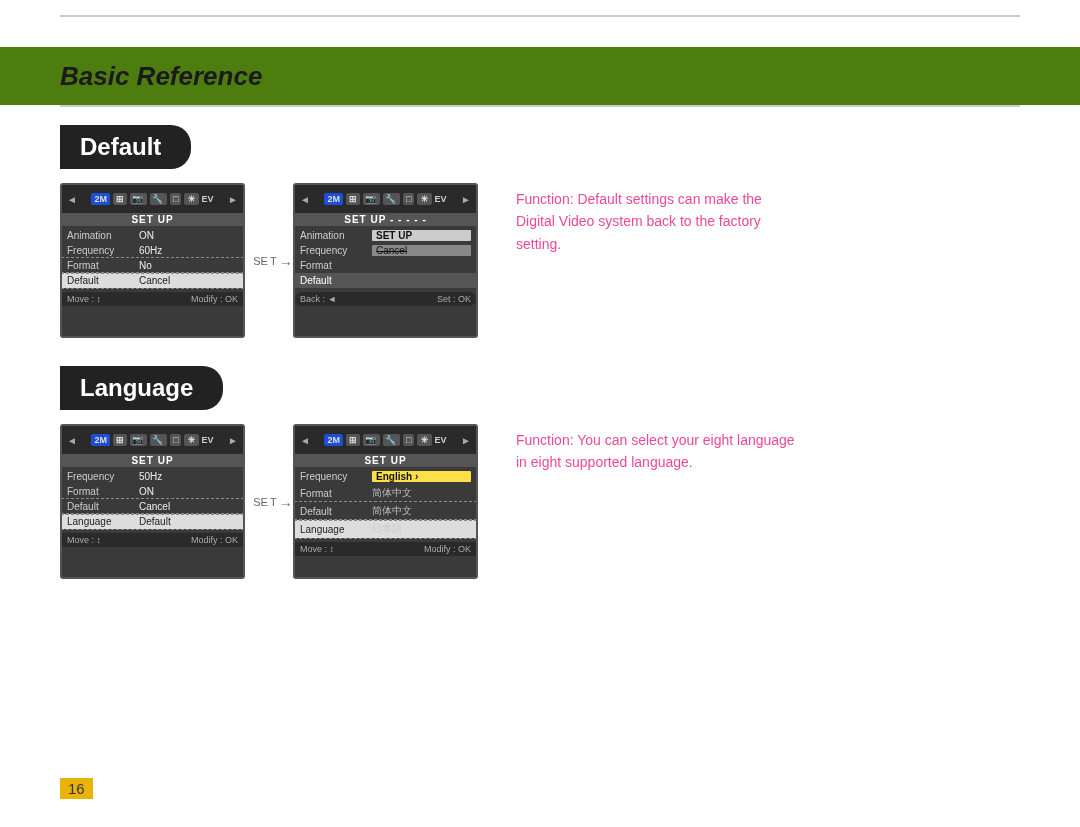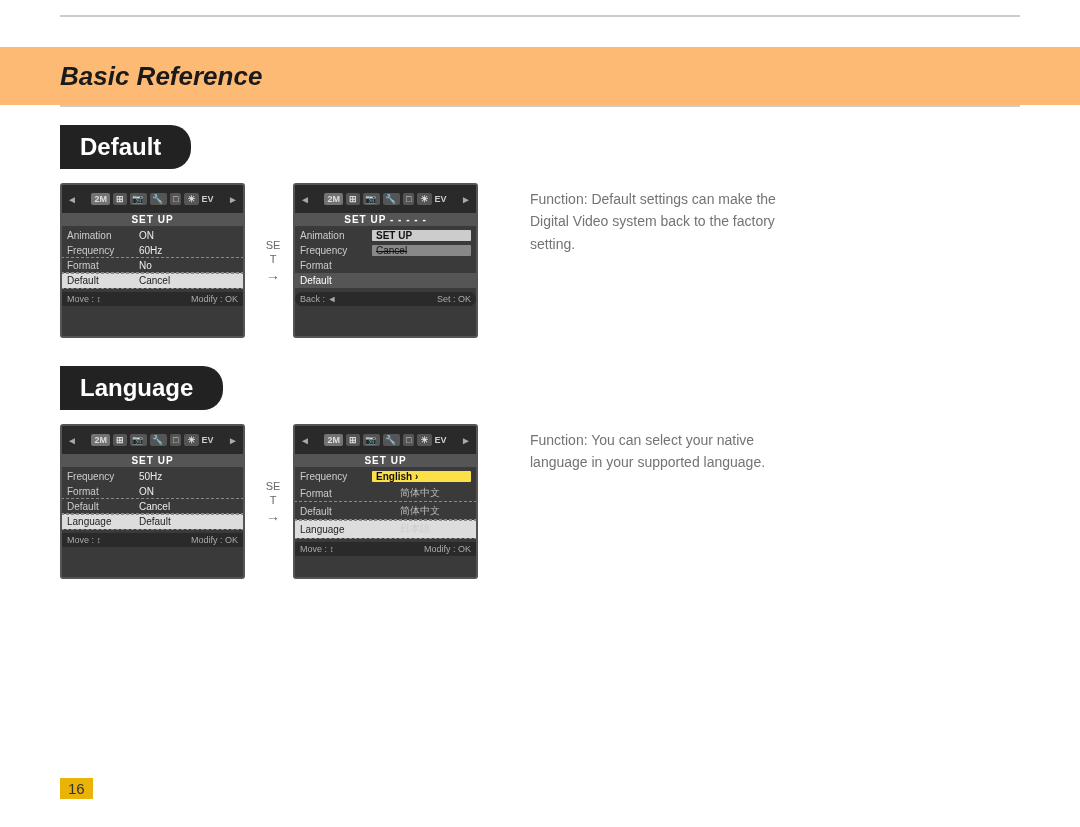--- a/index.html
+++ b/index.html
@@ -7,21 +7,21 @@
       width: 1080px;
       height: 827px;
       background: #ffffff;
       font-family: Arial, sans-serif;
       overflow: hidden;
       position: relative;
     }
 
     
     .header-bar {
-      background: #fdba74;
+      background: #4d7c0f;
       height: 58px;
       display: flex;
       align-items: center;
       padding: 0 60px;
       margin-top: 30px;
     }
     .header-title {
       font-style: italic;
       font-weight: bold;
       font-size: 26px;
@@ -76,21 +76,21 @@
       gap: 3px;
     }
     .cam-icon {
       background: #555;
       border-radius: 2px;
       padding: 1px 3px;
       font-size: 9px;
       color: #ddd;
       font-weight: bold;
     }
-    .cam-icon.blue { background: #737373; }
+    .cam-icon.blue { background: #1d4ed8; }
     .cam-icon-tri {
       color: #aaa;
       font-size: 10px;
     }
     .cam-icon-ev {
       color: #cccccc;
       font-size: 9px;
       font-weight: bold;
     }
 
@@ -144,31 +144,30 @@
     
     .arrow-between {
       display: flex;
       align-items: center;
       justify-content: center;
       width: 40px;
       height: 155px;
       flex-shrink: 0;
       font-size: 11px;
       color: #666;
-      flex-direction: column;
       gap: 2px;
     }
 
     
     .desc-text {
       max-width: 280px;
       font-size: 14px;
       line-height: 1.6;
-      color: #737373;
-      margin-left: 44px;
+      color: #ec4899;
+      margin-left: 30px;
       padding-top: 5px;
     }
     .cam-row.active-row {
       background: #555555;
     }
     .cam-row.active-row .cam-label,
     .cam-row.active-row .cam-value {
       color: #ffffff;
     }
 
@@ -217,21 +216,20 @@
     }
     .cam-value.popup-english {
       background: #fde047;
       color: #111;
       font-weight: bold;
       padding: 0 4px;
       border-radius: 1px;
     }
     .cam-value.cjk-gray {
       color: #bbbbbb;
-      margin-left: 28px;
     }
 
     .cam-back-bar {
       display: flex;
       justify-content: space-between;
       align-items: center;
       padding: 2px 5px;
       font-size: 9px;
       color: #aaaaaa;
       background: #2a2a2a;
@@ -431,20 +429,20 @@
         <span class="cam-label">Language</span>
         <span class="cam-value cjk-gray" style="color:#cccccc;">日本語</span>
       </div>
     </div>
     <div class="cam-bottom-bar">
       <span>Move : ↕</span>
       <span>Modify : OK</span>
     </div>
   </div>
 
-  <div class="desc-text">Function: You can select your native language in your supported language.</div>
+  <div class="desc-text">Function: You can select your eight language in eight supported language.</div>
 </div>
 
 
 <div class="page-number">16</div>
 
 
 
 
 </body></html>

